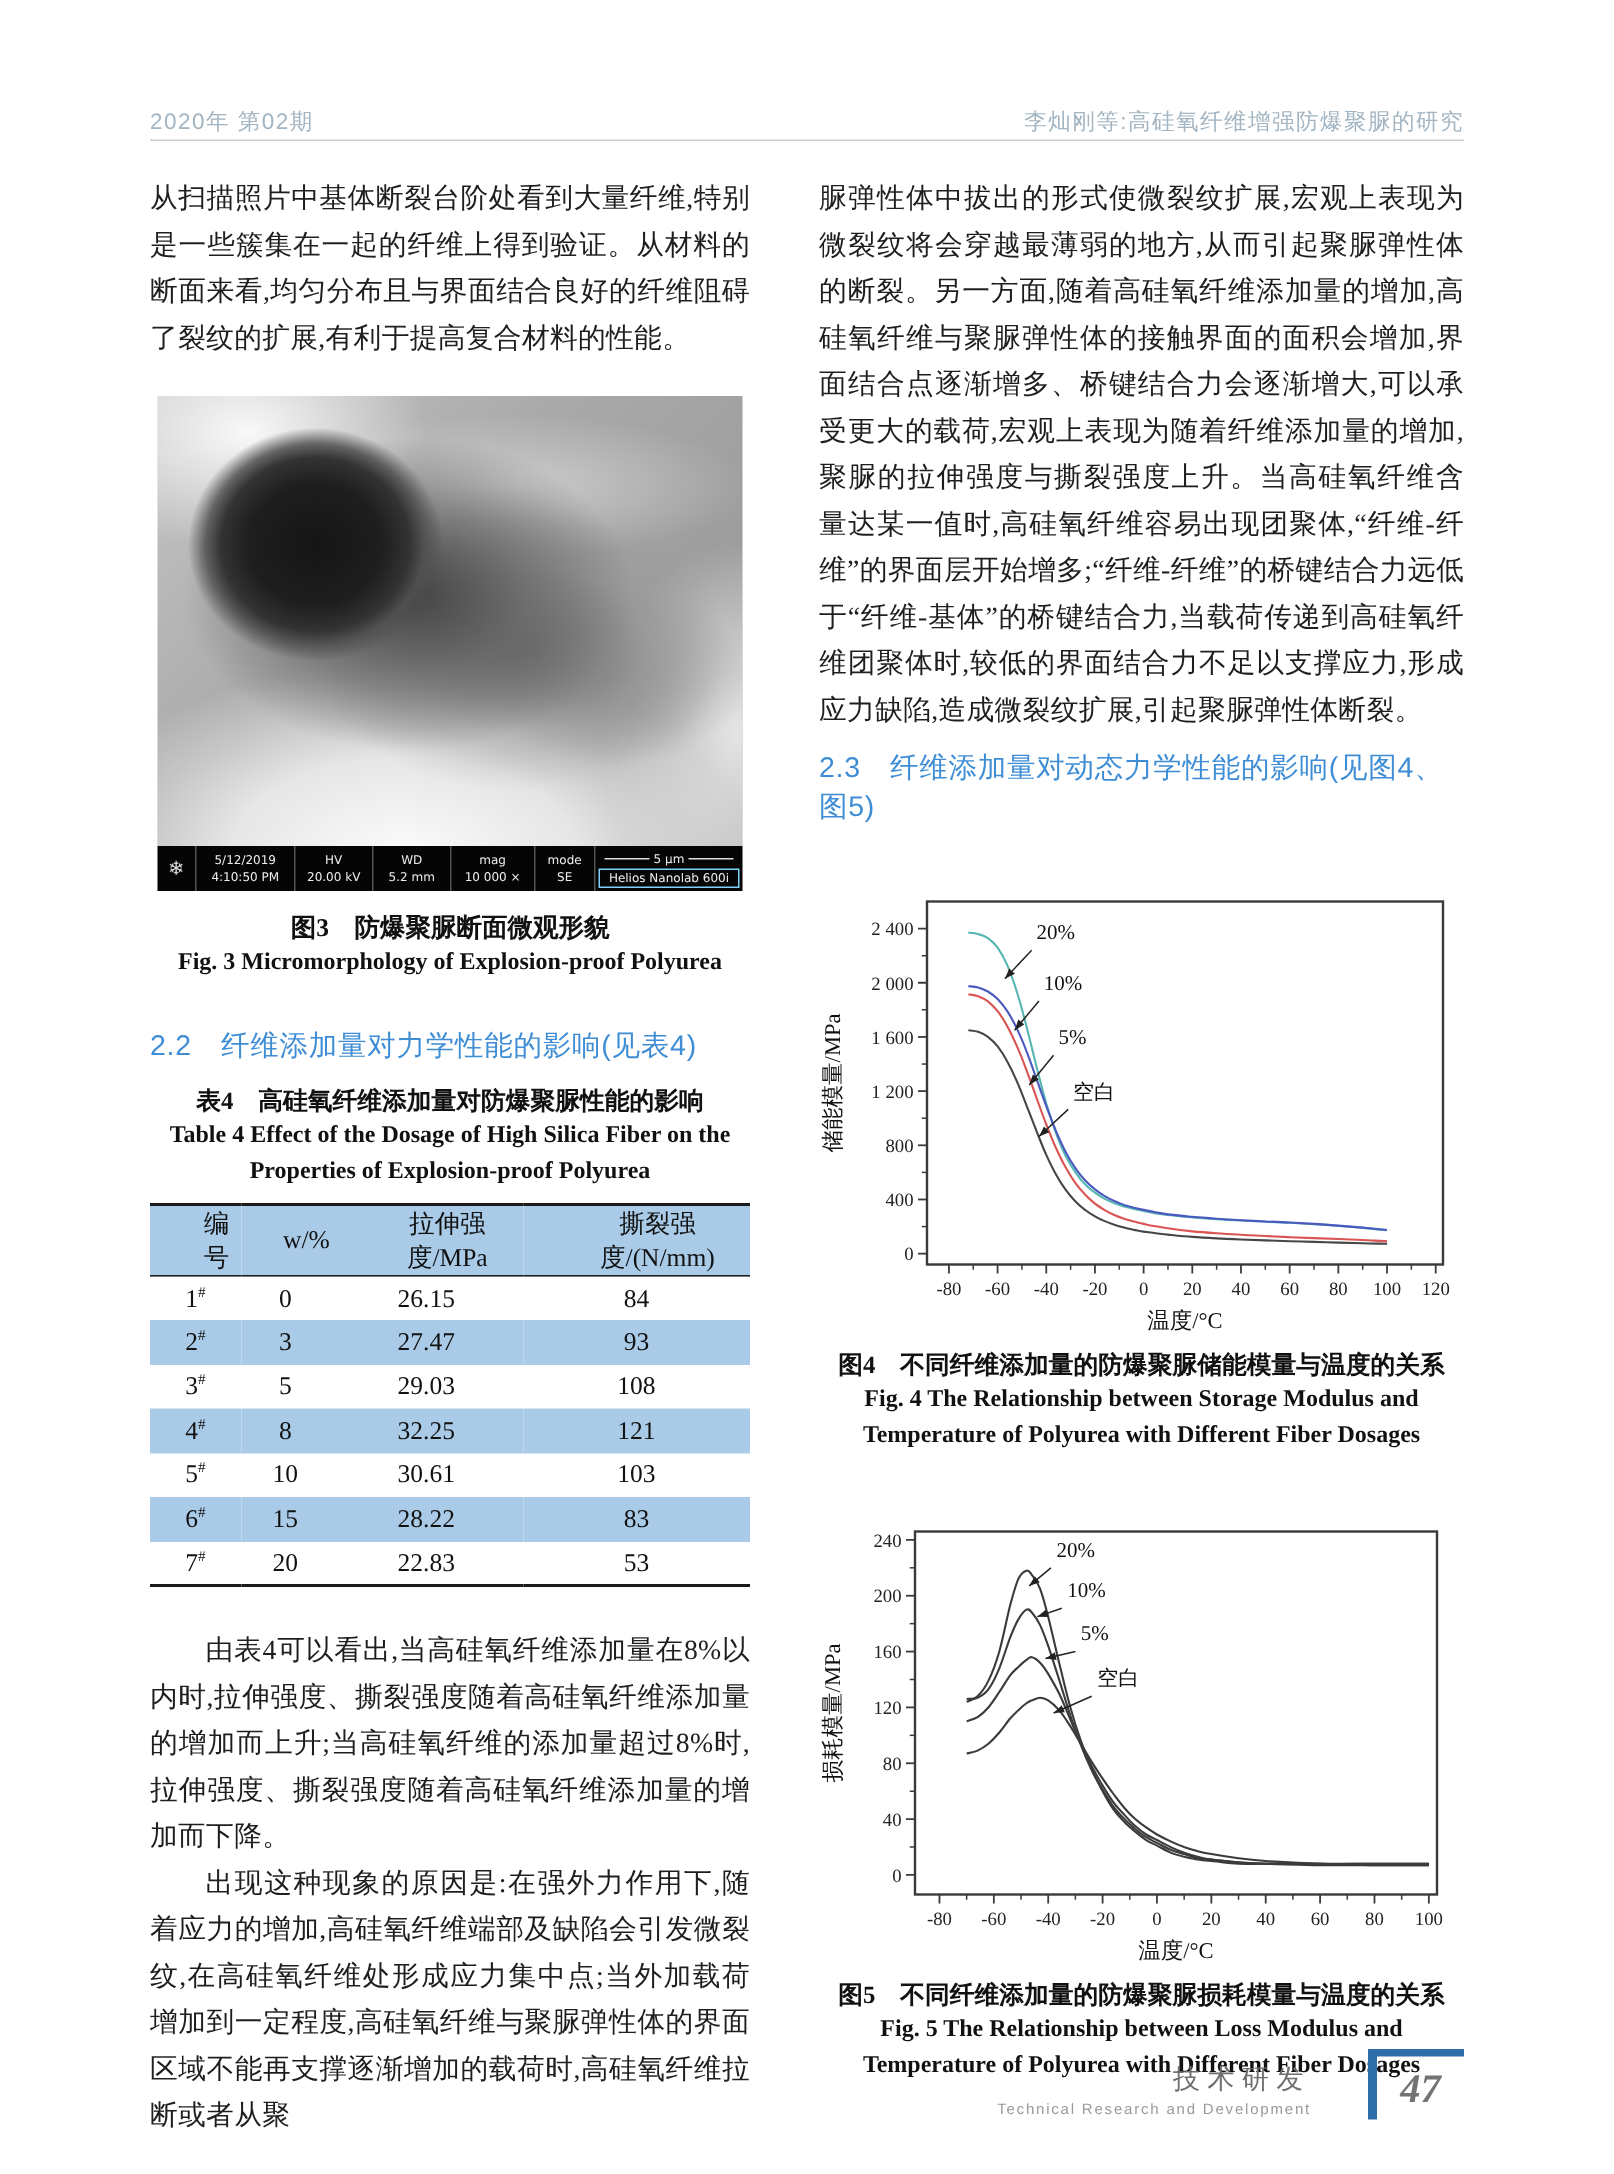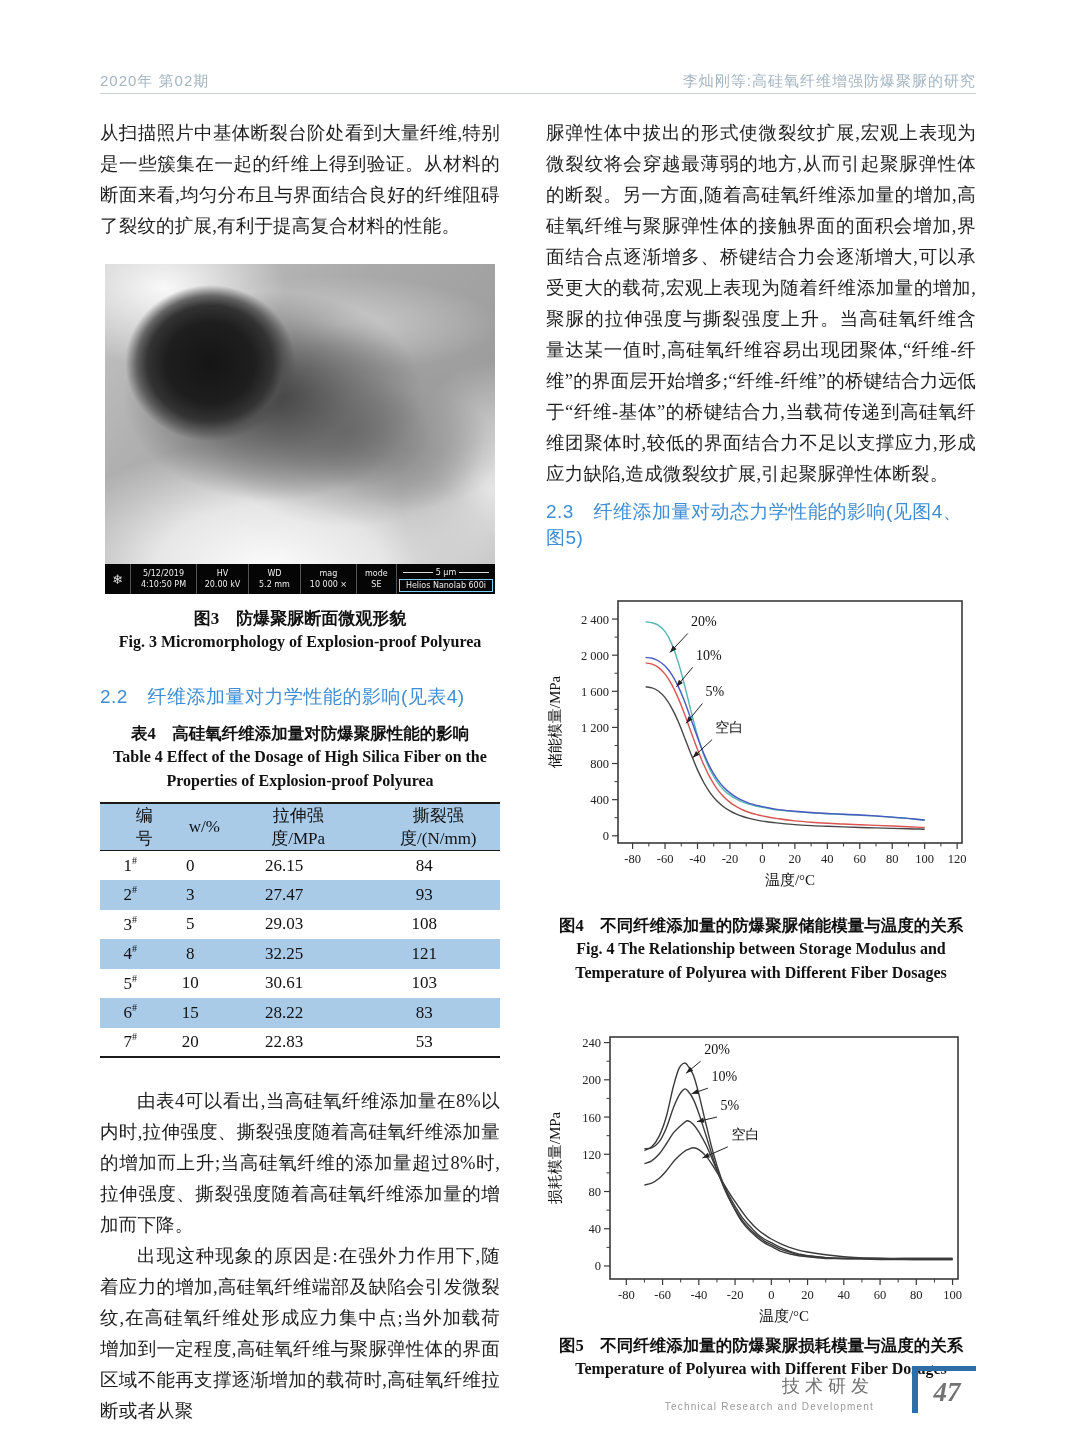--- a/index.html
+++ b/index.html
@@ -265,21 +265,21 @@
             <text x="149.8867924528302" y="71.1455223880597" font-size="14" fill="#111" font-family="&quot;Liberation Serif&quot;,&quot;DejaVu Serif&quot;,serif">10%</text>
             <line x1="146.64150943396226" y1="78.36940298507463" x2="130.41509433962264" y2="97.78358208955223" stroke="#222" stroke-width="1"></line>
             <polygon points="130.41509433962264,97.78358208955223 132.90925553296555,90.74517602414066 136.89915728058006,94.07994498830935" fill="#222"></polygon>
             <text x="159.62264150943395" y="107.26492537313433" font-size="14" fill="#111" font-family="&quot;Liberation Serif&quot;,&quot;DejaVu Serif&quot;,serif">5%</text>
             <line x1="156.37735849056605" y1="114.48880597014926" x2="140.1509433962264" y2="134.3544776119403" stroke="#222" stroke-width="1"></line>
             <polygon points="140.1509433962264,134.3544776119403 142.56549572225157,127.28836573447286 146.5927863408304,130.5778839778494" fill="#222"></polygon>
             <text x="169.35849056603774" y="143.38432835820896" font-size="14" fill="#111" font-family="&quot;Liberation Serif&quot;,&quot;DejaVu Serif&quot;,serif">空白</text>
             <line x1="166.1132075471698" y1="150.6082089552239" x2="146.64150943396226" y2="168.6679104477612" stroke="#222" stroke-width="1"></line>
             <polygon points="146.64150943396226,168.6679104477612 150.00578407467984,162.00145290707104 153.5419042565059,165.81404442199664" fill="#222"></polygon>
           </svg>
-        <div class="cap-cn" style="font-size:16.5px;margin-top:24px">图4　不同纤维添加量的防爆聚脲储能模量与温度的关系</div>
+        <div class="cap-cn" style="font-size:16.5px;margin-top:8px">图4　不同纤维添加量的防爆聚脲储能模量与温度的关系</div>
         <div class="cap-en">
           <div>Fig. 4    The Relationship between Storage Modulus and</div>
           <div>Temperature of Polyurea with Different Fiber Dosages</div>
         </div>
       </div>
 
       <div class="fig5-box">
         <svg class="chart" width="430" height="302">
             <rect x="64" y="12" width="348" height="242" fill="none" stroke="#3a3a3a" stroke-width="1.6"></rect>
             <line x1="80.3125" y1="254" x2="80.3125" y2="260" stroke="#3a3a3a" stroke-width="1.2"></line>
@@ -345,20 +345,21 @@
             <polygon points="145.5625,68.77692307692308 151.34301641735027,64.04980662513728 153.02727855656167,68.96948761544743" fill="#222"></polygon>
             <text x="174.5625" y="84.60000000000002" font-size="14" fill="#111" font-family="&quot;Liberation Serif&quot;,&quot;DejaVu Serif&quot;,serif">5%</text>
             <line x1="170.9375" y1="92.04615384615386" x2="151" y2="96.69999999999999" stroke="#222" stroke-width="1"></line>
             <polygon points="151,96.69999999999999 157.22574576449074,92.57688349959334 158.4077643778137,97.64075869530642" fill="#222"></polygon>
             <text x="185.4375" y="114.38461538461539" font-size="14" fill="#111" font-family="&quot;Liberation Serif&quot;,&quot;DejaVu Serif&quot;,serif">空白</text>
             <line x1="181.8125" y1="121.83076923076925" x2="156.4375" y2="133" stroke="#222" stroke-width="1"></line>
             <polygon points="156.4375,133 161.79685859352205,127.8002619810185 163.89176418366745,132.55960758397458" fill="#222"></polygon>
           </svg>
         <div class="cap-cn" style="font-size:16.5px;margin-top:8px">图5　不同纤维添加量的防爆聚脲损耗模量与温度的关系</div>
         <div class="cap-en">
+          <div>Fig. 5    The Relationship between Loss Modulus and</div>
           <div>Temperature of Polyurea with Different Fiber Dosages</div>
         </div>
       </div>
     </div>
   </div>
 
   <div class="footer">
     <div class="f-text">
       <div class="f-cn">技术研发</div>
       <div class="f-en">Technical Research and Development</div>

